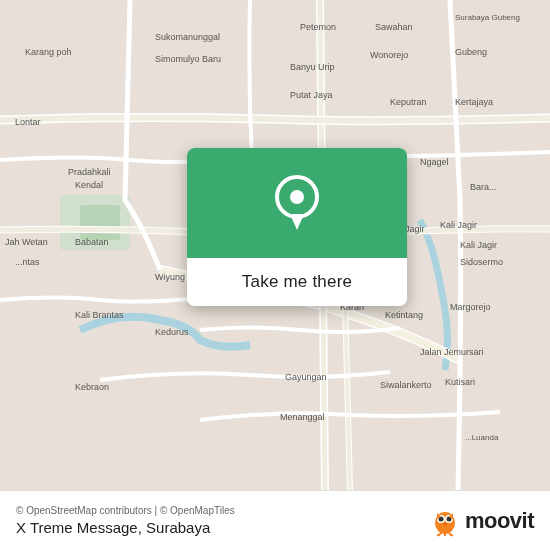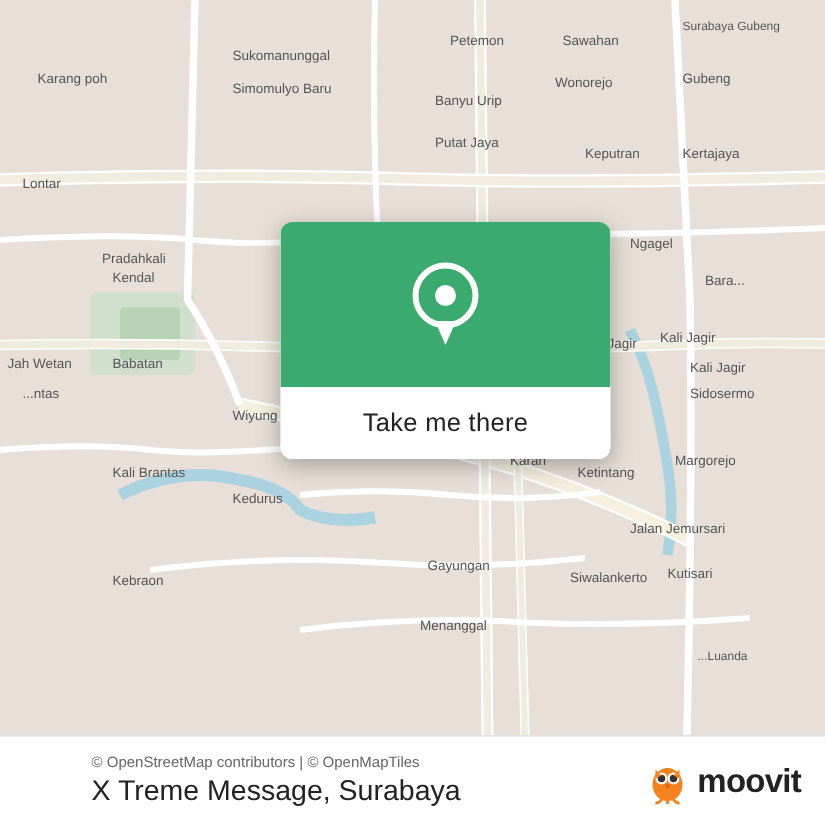--- a/index.html
+++ b/index.html
@@ -74,31 +74,30 @@
       padding: 0 16px;
       position: absolute;
       bottom: 0;
       left: 0;
     }
 
     #bottom-left {
       display: flex;
       flex-direction: column;
       flex: 1;
-      margin-left: 45px;
     }
 
     #attribution {
       font-size: 10px;
       color: #666;
       margin-bottom: 3px;
     }
 
     #location-name {
-      font-size: 19px;
+      font-size: 15px;
       color: #222;
       font-weight: 400;
     }
 
     #moovit-logo {
       display: flex;
       align-items: center;
       gap: 4px;
     }
 

